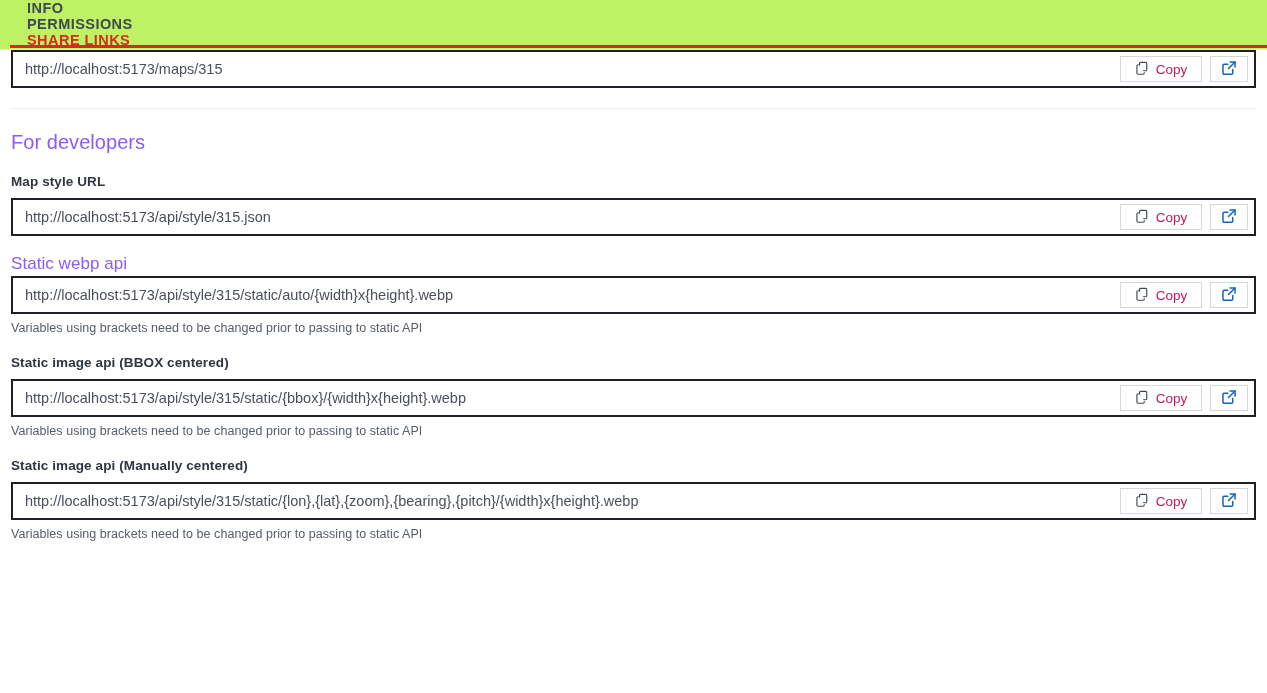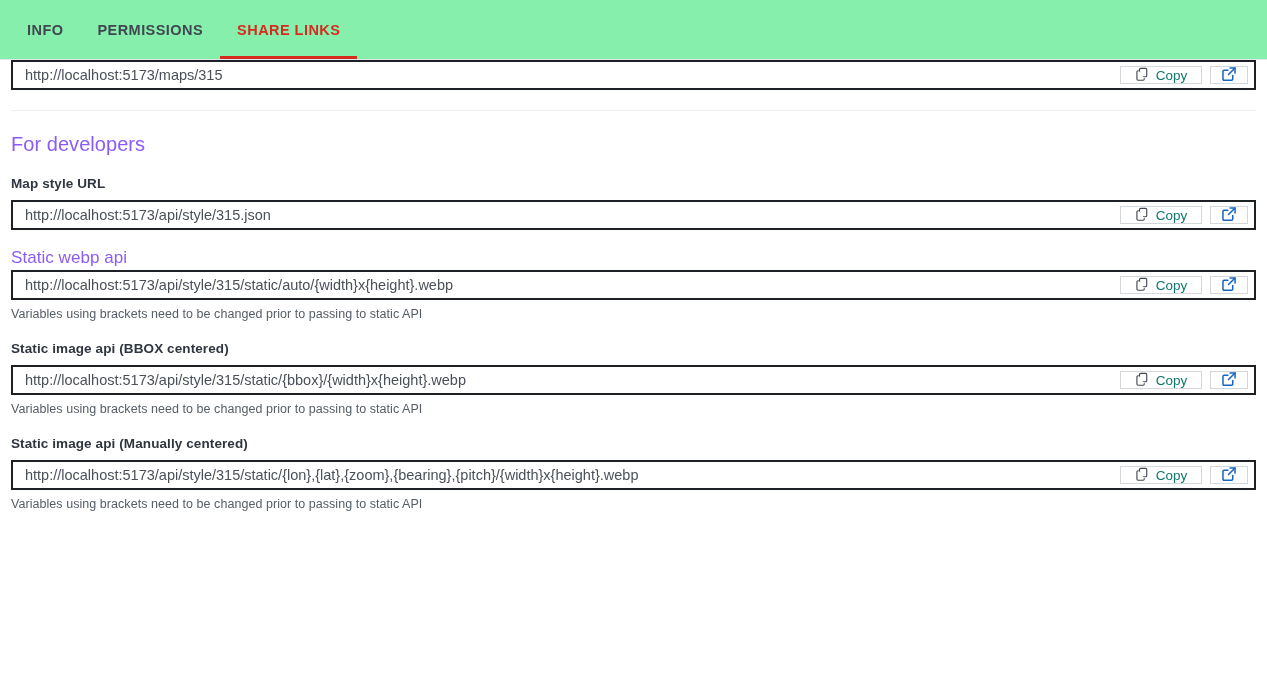--- a/index.html
+++ b/index.html
@@ -10,27 +10,28 @@
     width: 1267px;
     height: 693px;
     overflow: hidden;
     background: #ffffff;
     font-family: "Liberation Sans", sans-serif;
     -webkit-font-smoothing: antialiased;
   }
 
   
   .tabbar {
-    height: 60px;
-    background: #86efac;
+    height: 50px;
+    background: #bef264;
     border-bottom: 1px solid #e2e6ea;
     display: flex;
     align-items: stretch;
     padding: 0 0 0 10px;
     position: relative;
+    flex-direction: column;
   }
   .tab {
     display: flex;
     align-items: center;
     padding: 0 17px;
     font-size: 14.5px;
     font-weight: bold;
     letter-spacing: 0.45px;
     color: #3f4751;
     text-transform: uppercase;
@@ -79,21 +80,21 @@
   hr.divider {
     border: none;
     border-top: 1px solid #eceef0;
     margin: 20px 0 22px 0;
   }
 
   
   .input-group {
     display: flex;
     align-items: stretch;
-    height: 30px;
+    height: 38px;
     border: 2px solid #1d2126;
     background: #ffffff;
     width: 100%;
   }
   .input-group .url {
     flex: 1 1 auto;
     display: flex;
     align-items: center;
     padding: 0 12px;
     font-size: 14.5px;
@@ -108,21 +109,21 @@
   .btn-copy {
     display: flex;
     align-items: center;
     justify-content: center;
     gap: 7px;
     width: 82px;
     margin: 4px 0 4px 0;
     border: 1px solid #d4d8dd;
     background: #ffffff;
     font-size: 13.5px;
-    color: #0f766e;
+    color: #be185d;
     cursor: pointer;
     font-family: "Liberation Sans", sans-serif;
     padding: 0;
   }
   .btn-ext {
     display: flex;
     align-items: center;
     justify-content: center;
     width: 38px;
     margin: 4px 6px 4px 8px;

